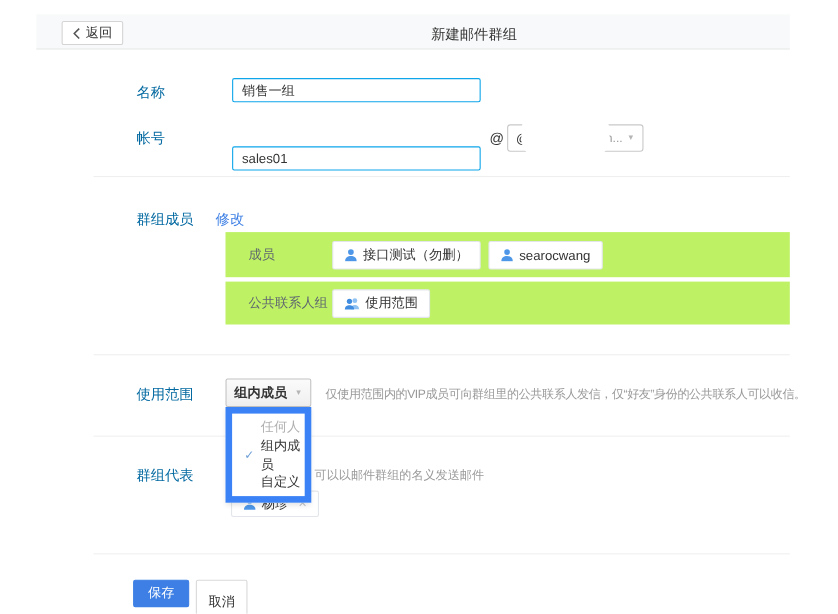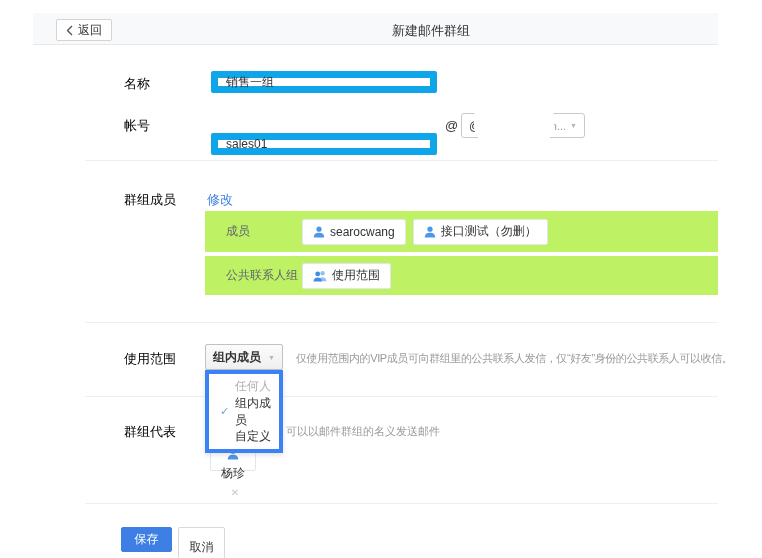--- a/index.html
+++ b/index.html
@@ -5,44 +5,44 @@
   html,body{margin:0;padding:0;background:#fff;}
   #page{position:relative;width:762px;height:558px;background:#fff;overflow:hidden;
         font-family:"Liberation Sans","DejaVu Sans",sans-serif;}
   .abs{position:absolute;}
   
   .header{left:33px;top:13px;width:685px;height:31px;background:#f8f9fa;border-bottom:1px solid #e8e8e8;}
   .back-btn{left:56px;top:19px;height:20px;padding:0 9px;background:#fff;border:1px solid #d4d4d4;
             border-radius:2px;display:flex;align-items:center;gap:5px;font-size:12px;color:#333;cursor:pointer;}
   .page-title{left:392px;top:22px;font-size:13px;color:#333;}
   
-  .label{font-size:13px;color:#000000;}
+  .label{font-size:13px;color:#0369a1;}
   .divider{left:85px;width:633px;height:1px;background:#efefef;}
-  .input{border:7px solid #0ea5e9;border-radius:2px;background:#fff;box-sizing:border-box;
+  .input{border:1px solid #0ea5e9;border-radius:2px;background:#fff;box-sizing:border-box;
          font-size:12px;color:#333;display:flex;align-items:center;padding:0 8px;}
   .at{font-size:13px;color:#333;}
   .domain-select{left:461px;top:113px;width:124px;height:25px;border:1px solid #c9c9c9;border-radius:3px;
                  background:#fff;box-sizing:border-box;display:flex;align-items:center;padding:0 7px;
                  font-size:12px;color:#333;cursor:pointer;}
   .domain-suffix{color:#999;font-size:11px;margin-left:auto;margin-right:4px;}
   .caret{font-size:7px;color:#b5b5b5;line-height:1;}
   .redact-blob{left:474px;top:102px;width:80px;height:41px;background:#fff;border-radius:16px;z-index:5;}
   
   .link{font-size:13px;color:#3d7fe4;cursor:pointer;}
   .panel-row{left:205px;width:513px;background:#bef264;display:flex;align-items:center;}
   .panel-label{font-size:12px;color:#5f6670;margin-left:21px;width:76px;flex-shrink:0;}
   .tag{display:inline-flex;align-items:center;gap:5px;background:#fff;border:1px solid #e2e5e9;
        border-radius:2px;padding:0 10px;height:24px;font-size:12px;color:#333;margin-right:7px;cursor:pointer;}
   
   .select-box{left:205px;top:344px;width:78px;height:26px;box-sizing:border-box;
               background:linear-gradient(#fbfbfb,#efefef);border:1px solid #c2c2c2;border-radius:2px;
               display:flex;align-items:center;justify-content:space-between;padding:0 7px;
               font-size:12px;font-weight:bold;color:#333;cursor:pointer;}
   .help-text{font-size:11px;color:#999;white-space:nowrap;}
-  .menu{left:205px;top:370px;width:78px;background:#fff;border:4px solid #3b82f6;
+  .menu{left:205px;top:370px;width:78px;background:#fff;border:6px solid #3b82f6;
         box-shadow:0 2px 5px rgba(0,0,0,0.12);z-index:20;box-sizing:border-box;}
   .menu-item{height:25px;display:flex;align-items:center;font-size:12px;color:#333;padding-left:11px;cursor:pointer;}
   .menu-item .check{width:15px;font-size:11px;color:#6d9ed6;flex-shrink:0;}
   .menu-item.dim{color:#b0b0b0;}
   .close-x{font-size:10px;color:#c3c7cc;margin-left:4px;cursor:pointer;}
   
   .btn{border-radius:2px;font-size:12px;display:flex;align-items:center;justify-content:center;
        box-sizing:border-box;cursor:pointer;}
   .btn-primary{left:121px;top:527px;width:51px;height:25px;background:#3d7fe4;color:#ffffff;border:1px solid #3d7fe4;}
   .btn-default{left:178px;top:527px;width:47px;height:40px;background:#fff;color:#333;border:1px solid #d9d9d9;}
@@ -77,41 +77,41 @@
   <div class="abs domain-select">
     <span>@</span>
     <span class="domain-suffix">n...</span>
     <span class="caret">▼</span>
   </div>
   <div class="abs redact-blob"></div>
 
   <div class="abs divider" style="top:160px;"></div>
 
   <div class="abs label" style="left:124px;top:191px;">群组成员</div>
-  <div class="abs link" style="left:207px;top:191px;">修改</div>
+  <div class="abs link" style="left:196px;top:191px;">修改</div>
 
   <div class="abs panel-row" style="top:211px;height:41px;">
     <span class="panel-label">成员</span>
     <span class="tag">
       <span>
         <svg viewBox="0 0 12 12" width="12" height="12">
             <circle cx="6" cy="3.2" r="2.6" fill="#4e97e8"></circle>
             <path d="M0.8 11.4 C0.8 8.2 3 6.8 6 6.8 C9 6.8 11.2 8.2 11.2 11.4 Z" fill="#4e97e8"></path>
           </svg>
       </span>
-      <span>searocwang</span>
+      <span>接口测试（勿删）</span>
     </span>
     <span class="tag">
       <span>
         <svg viewBox="0 0 12 12" width="12" height="12">
             <circle cx="6" cy="3.2" r="2.6" fill="#4e97e8"></circle>
             <path d="M0.8 11.4 C0.8 8.2 3 6.8 6 6.8 C9 6.8 11.2 8.2 11.2 11.4 Z" fill="#4e97e8"></path>
           </svg>
       </span>
-      <span>接口测试（勿删）</span>
+      <span>searocwang</span>
     </span>
   </div>
 
   <div class="abs panel-row" style="top:256px;height:39px;">
     <span class="panel-label">公共联系人组</span>
     <span class="tag">
       <span>
         <svg viewBox="0 0 14 12" width="14" height="12">
           <g fill="#8fc1f2">
               <circle cx="9.6" cy="3.3" r="2.2"></circle>
@@ -149,21 +149,21 @@
     </div>
     <div class="menu-item">
       <span class="check"></span>
       <span>自定义</span>
     </div>
   </div>
 
   <div class="abs label" style="left:124px;top:423px;">群组代表</div>
   <div class="abs help-text" style="left:286px;top:424px;">可以以邮件群组的名义发送邮件</div>
   <div class="abs" style="left:210px;top:446px;">
-    <span class="tag" style="height:22px;margin-right:12px;flex-direction:column;">
+    <span class="tag" style="height:22px;margin-right:12px;">
       <span>
         <svg viewBox="0 0 12 12" width="12" height="12">
             <circle cx="6" cy="3.2" r="2.6" fill="#4e97e8"></circle>
             <path d="M0.8 11.4 C0.8 8.2 3 6.8 6 6.8 C9 6.8 11.2 8.2 11.2 11.4 Z" fill="#4e97e8"></path>
           </svg>
       </span>
       <span>杨珍</span>
       <span class="close-x">✕</span>
     </span>
   </div>

